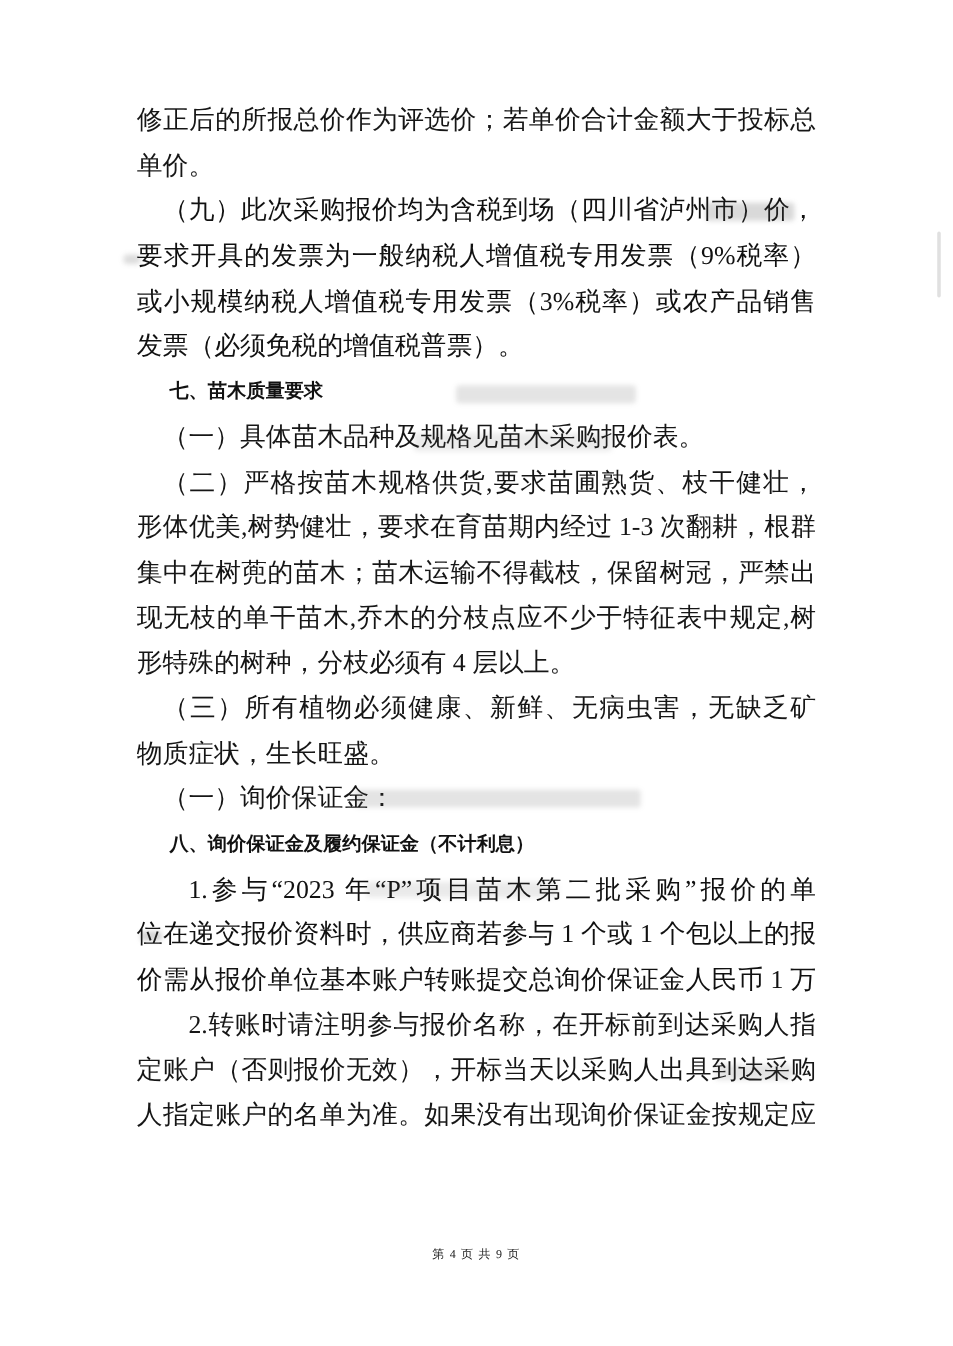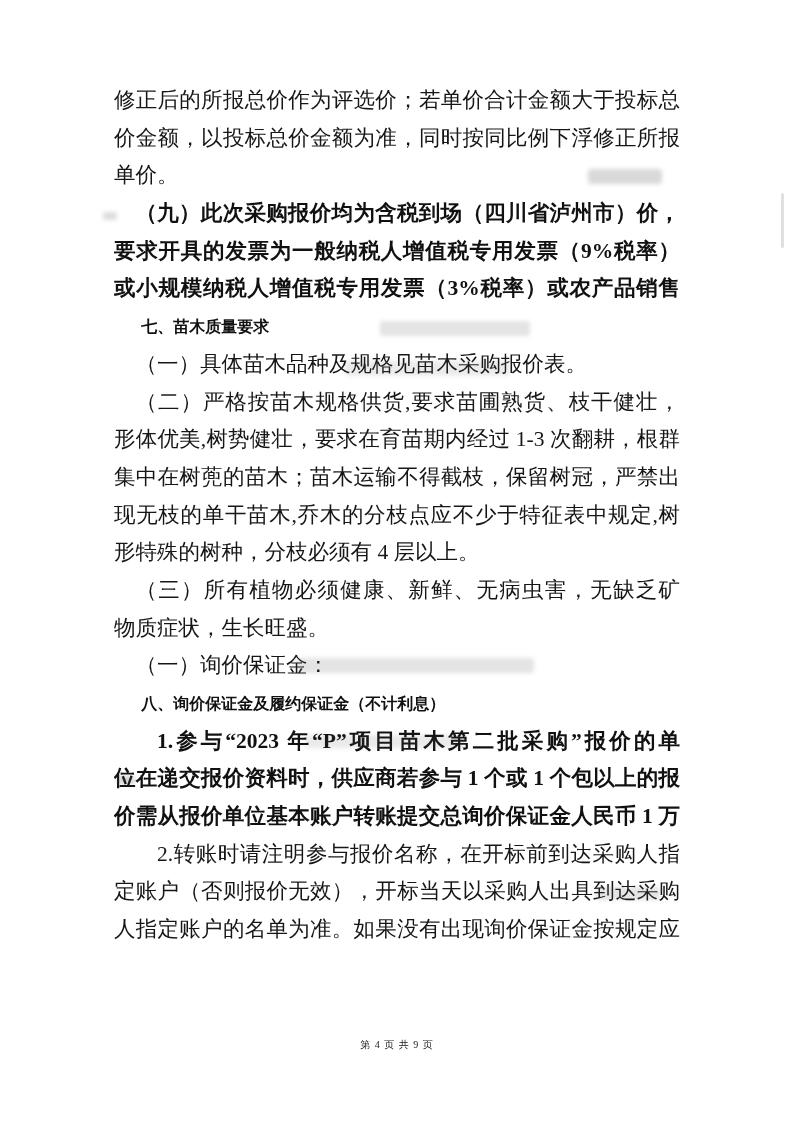--- a/index.html
+++ b/index.html
@@ -27,21 +27,21 @@
   .line {
     height: 37.7px;
     overflow: hidden;
     text-align: left;
   }
   .fill {
     text-align: justify;
     text-align-last: justify;
     text-justify: inter-character;
   }
-  .bold { font-weight: 700; color: #111111; }
+  .bold { font-weight: 400; color: #111111; }
   .heading {
     font-family: "Liberation Sans", "DejaVu Sans", sans-serif;
     font-weight: 700;
     font-size: 16px;
     color: #111111;
   }
   .indent-paren { text-indent: 1em; }
   .indent-num   { text-indent: 2em; }
   .indent-head  { text-indent: 1.7em; }
   .footer {
@@ -72,25 +72,25 @@
   .a8 { left: 117px; top: 776px; width: 18px;  height: 8px;  background: rgba(80,80,80,0.25); }
   .a9 { left: 103px; top: 212px; width: 14px;  height: 8px;  background: rgba(80,80,80,0.2); }
 </style>
 </head>
 <body>
 
 <div class="page">
 
   <div class="content">
     <div class="line fill">修正后的所报总价作为评选价；若单价合计金额大于投标总</div>
-    <div class="line fill">价金额，以投标总价金额为准，同时按同比例下浮修正所报</div>
     <div class="line">单价。</div>
     <div class="line bold indent-paren fill">（九）此次采购报价均为含税到场（四川省泸州市）价，</div>
     <div class="line bold fill">要求开具的发票为一般纳税人增值税专用发票（9%税率）</div>
     <div class="line bold fill">或小规模纳税人增值税专用发票（3%税率）或农产品销售</div>
+    <div class="line bold">发票（必须免税的增值税普票）。</div>
     <div class="line heading indent-head">七、苗木质量要求</div>
     <div class="line indent-paren">（一）具体苗木品种及规格见苗木采购报价表。</div>
     <div class="line indent-paren fill">（二）严格按苗木规格供货,要求苗圃熟货、枝干健壮，</div>
     <div class="line fill">形体优美,树势健壮，要求在育苗期内经过 1-3 次翻耕，根群</div>
     <div class="line fill">集中在树蔸的苗木；苗木运输不得截枝，保留树冠，严禁出</div>
     <div class="line fill">现无枝的单干苗木,乔木的分枝点应不少于特征表中规定,树</div>
     <div class="line">形特殊的树种，分枝必须有 4 层以上。</div>
     <div class="line indent-paren fill">（三）所有植物必须健康、新鲜、无病虫害，无缺乏矿</div>
     <div class="line">物质症状，生长旺盛。</div>
     <div class="line indent-paren">（一）询价保证金：</div>

